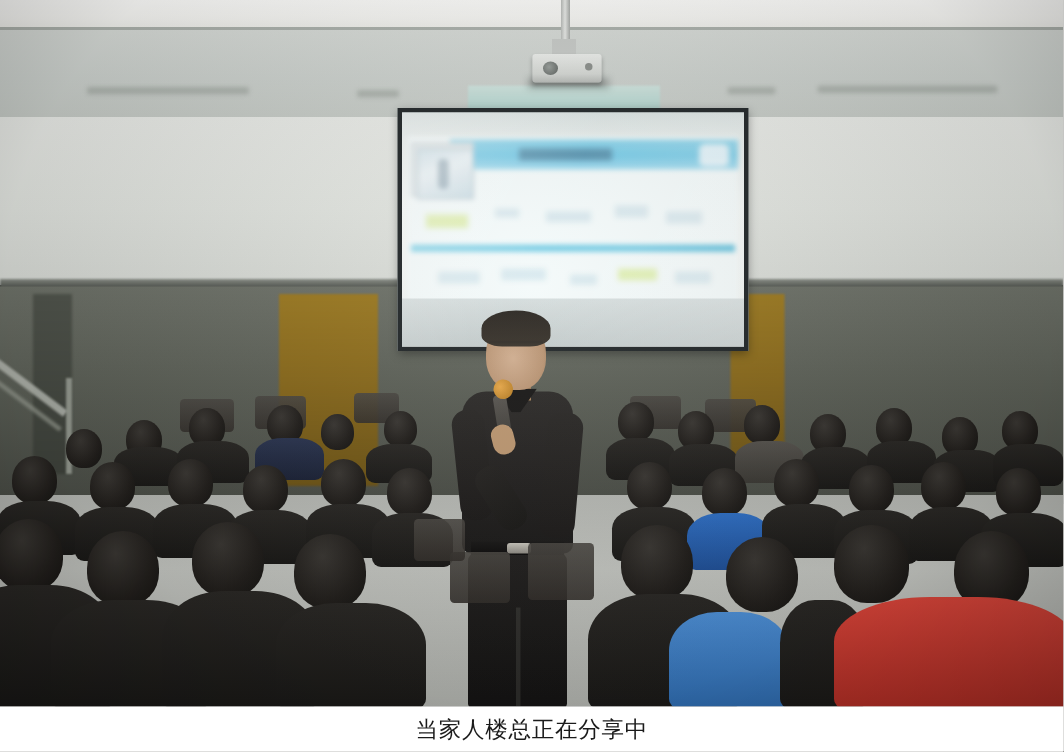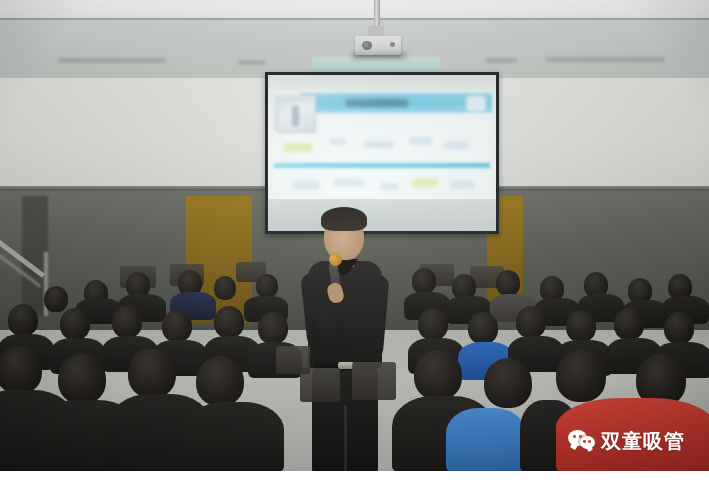--- a/index.html
+++ b/index.html
@@ -679,29 +679,21 @@
       <div class="shoulders" style="left:392px; top:146px; width:102px; height:76px;"></div>
       <div class="shoulders blue2" style="left:446px; top:158px; width:80px; height:64px;"></div>
       <div class="shoulders" style="left:520px; top:150px; width:58px; height:72px;"></div>
       <div class="shoulders red" style="left:556px; top:148px; width:160px; height:74px;"></div>
 
       <div class="chairback" style="left:300px; top:118px; width:40px; height:34px;"></div>
       <div class="chairback" style="left:352px; top:112px; width:44px; height:38px;"></div>
       <div class="chairback" style="left:276px; top:96px;  width:34px; height:28px;"></div>
     </div>
 
-    <div class="watermark">
-      <div class="wm-logo">
-        <div class="bubble-a"></div>
-        <div class="bubble-b"></div>
-        <div class="dot d1"></div>
-        <div class="dot d2"></div>
-        <div class="dot d3"></div>
-        <div class="dot d4"></div>
-      </div>
-      <div class="wm-text">双童吸管</div>
-    </div>
 
     <div class="photo-grade"></div>
   </div>
 
+  <div class="caption-bar">
+    <div class="caption-text">当家人楼总正在分享中</div>
+  </div>
 
 </div>
 
 </body></html>

